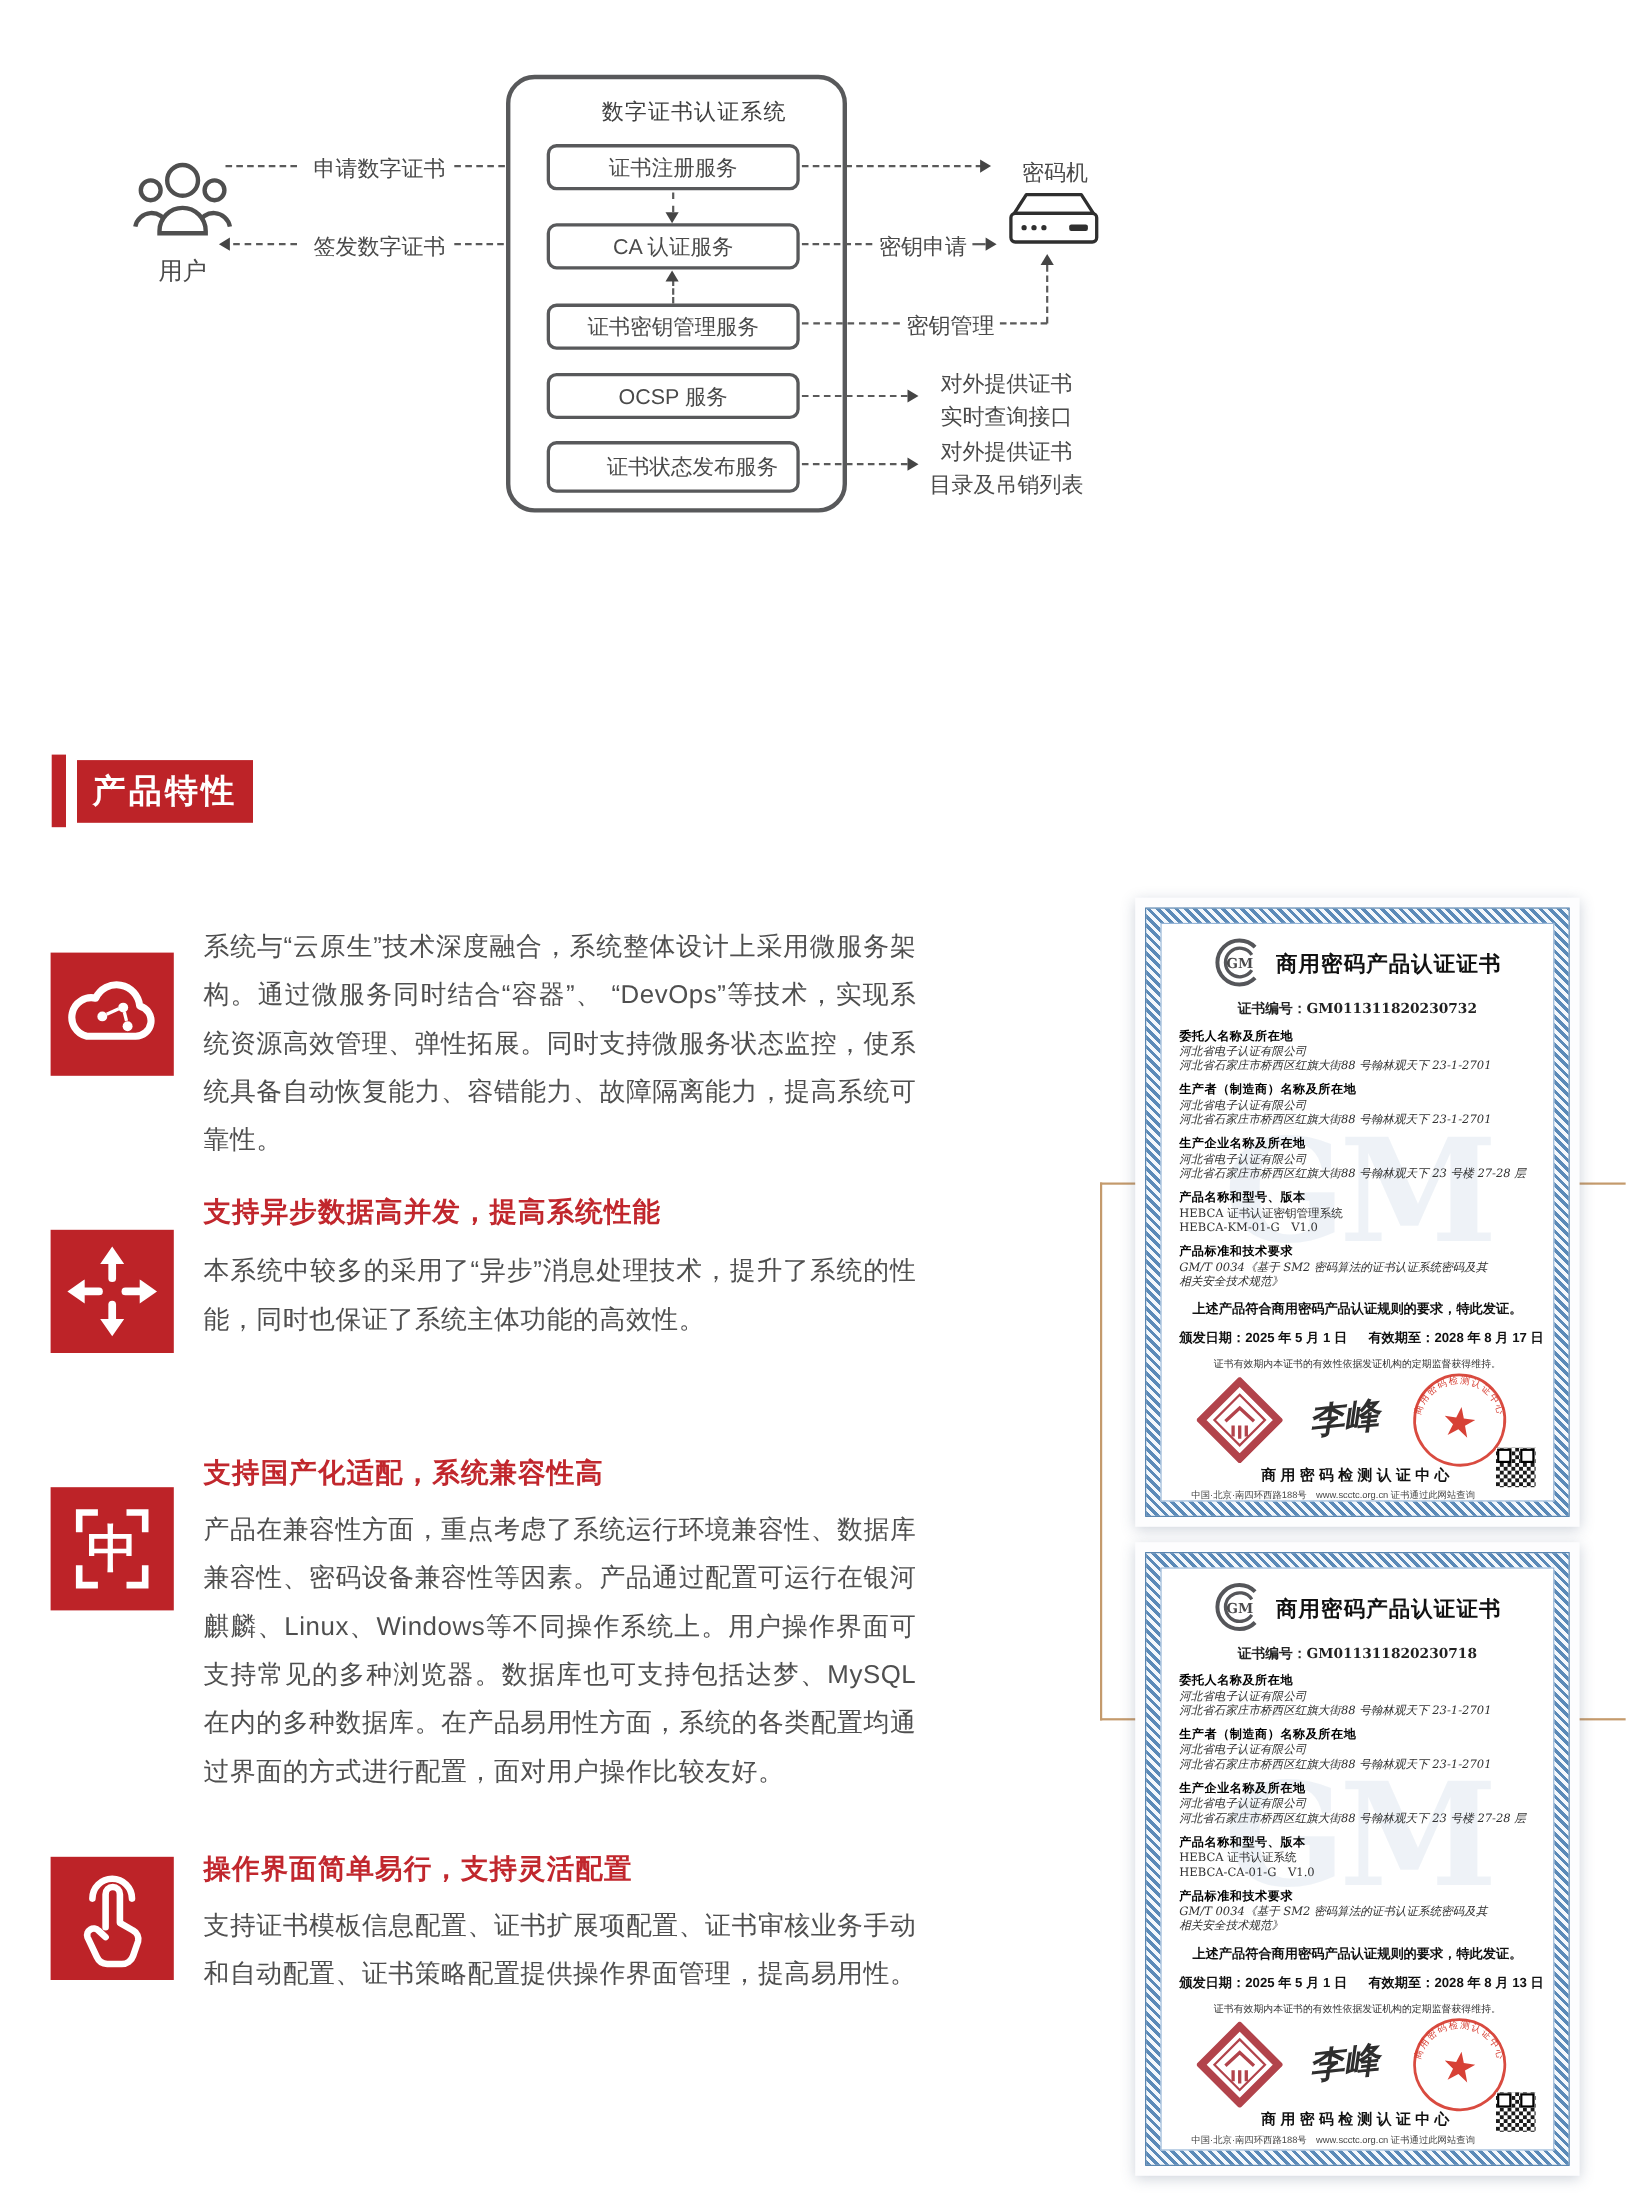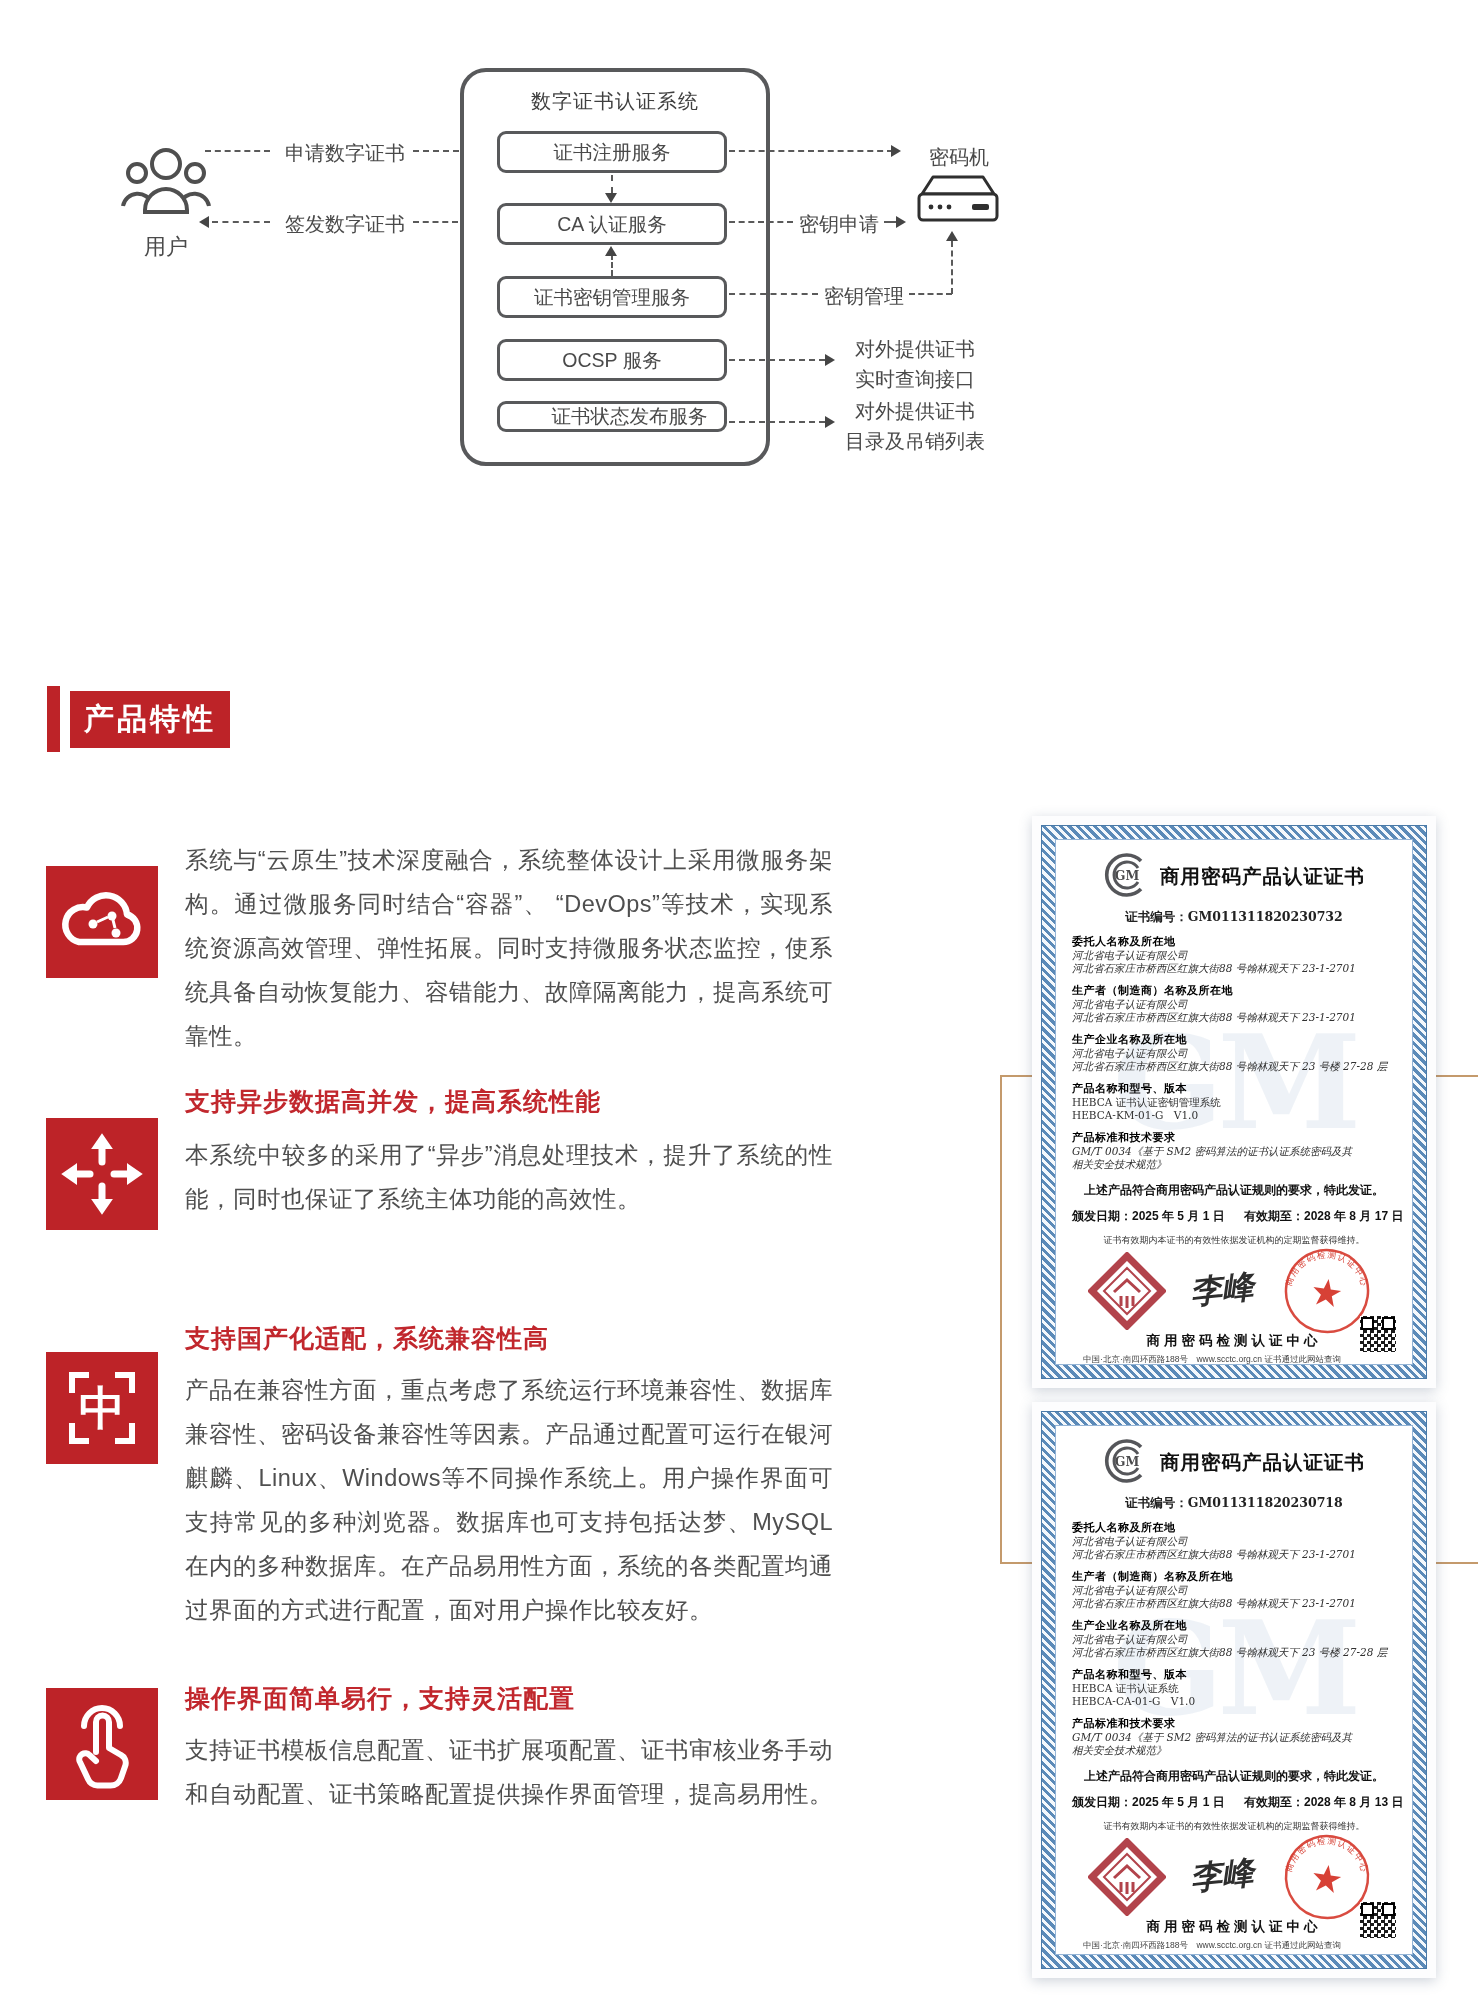--- a/index.html
+++ b/index.html
@@ -1,21 +1,21 @@
 <!DOCTYPE html>
 <html><head>
 <meta charset="utf-8">
 <style>
   html,body{margin:0;padding:0;background:#fff;}
   #page{position:relative;width:1478px;height:2000px;background:#fff;overflow:hidden;
         font-family:"Liberation Sans",sans-serif;}
   .abs{position:absolute;}
   
   .sysbox{border:4px solid #58595b;border-radius:26px;box-sizing:border-box;background:#fff;}
-  .sysbox-title{text-align:center;font-size:20px;color:#3f3f3f;letter-spacing:1px;}
+  .sysbox-title{text-align:center;font-size:20px;color:#3f3f3f;letter-spacing:1px;padding-left:16px;}
   .svc{box-sizing:border-box;border:3.5px solid #58595b;border-radius:9px;background:#fff;
        display:flex;align-items:center;justify-content:center;font-size:19.5px;color:#4a4a4a;}
   .dlabel{font-size:20px;color:#4a4a4a;text-align:center;}
   .hdash{border-top:2.5px dashed #5a5a5a;height:0;}
   .vdash{border-left:2.5px dashed #5a5a5a;width:0;}
   .arr{width:0;height:0;}
   .arr.r{border-left:10px solid #454545;border-top:6px solid transparent;border-bottom:6px solid transparent;}
   .arr.l{border-right:10px solid #454545;border-top:6px solid transparent;border-bottom:6px solid transparent;}
   .arr.u{border-bottom:10px solid #454545;border-left:6px solid transparent;border-right:6px solid transparent;}
   .arr.d{border-top:10px solid #454545;border-left:6px solid transparent;border-right:6px solid transparent;}
@@ -80,21 +80,21 @@
     <div class="abs dlabel" style="left:275px;top:211px;width:140px;">签发数字证书</div>
     <div class="abs hdash" style="left:413px;top:221px;width:84px;"></div>
 
     <div class="abs sysbox" style="left:460px;top:68px;width:310px;height:398px;"></div>
     <div class="abs sysbox-title" style="left:460px;top:88px;width:310px;">数字证书认证系统</div>
 
     <div class="abs svc" style="left:497px;top:131px;width:230px;height:42px;">证书注册服务</div>
     <div class="abs svc" style="left:497px;top:203px;width:230px;height:42px;">CA 认证服务</div>
     <div class="abs svc" style="left:497px;top:276px;width:230px;height:42px;">证书密钥管理服务</div>
     <div class="abs svc" style="left:497px;top:339px;width:230px;height:42px;">OCSP 服务</div>
-    <div class="abs svc" style="left:497px;top:401px;width:230px;height:31px;padding-left:35px;">证书状态发布服务</div>
+    <div class="abs svc" style="left:497px;top:401px;width:230px;height:47px;padding-left:35px;">证书状态发布服务</div>
 
     <div class="abs vdash" style="left:611px;top:175px;height:18px;"></div>
     <div class="abs arr d" style="left:605px;top:193px;"></div>
     <div class="abs vdash" style="left:611px;top:254px;height:22px;"></div>
     <div class="abs arr u" style="left:605px;top:246px;"></div>
 
     <div class="abs hdash" style="left:729px;top:150px;width:164px;"></div>
     <div class="abs arr r" style="left:891px;top:145px;"></div>
 
     <div class="abs dlabel" style="left:913px;top:144px;width:92px;">密码机</div>

